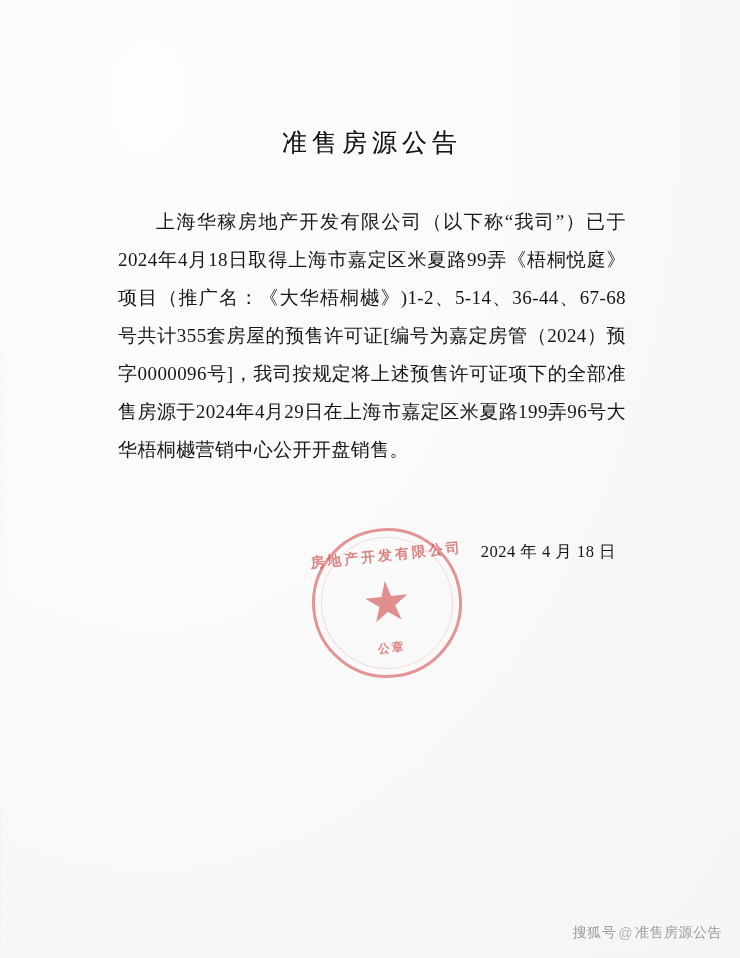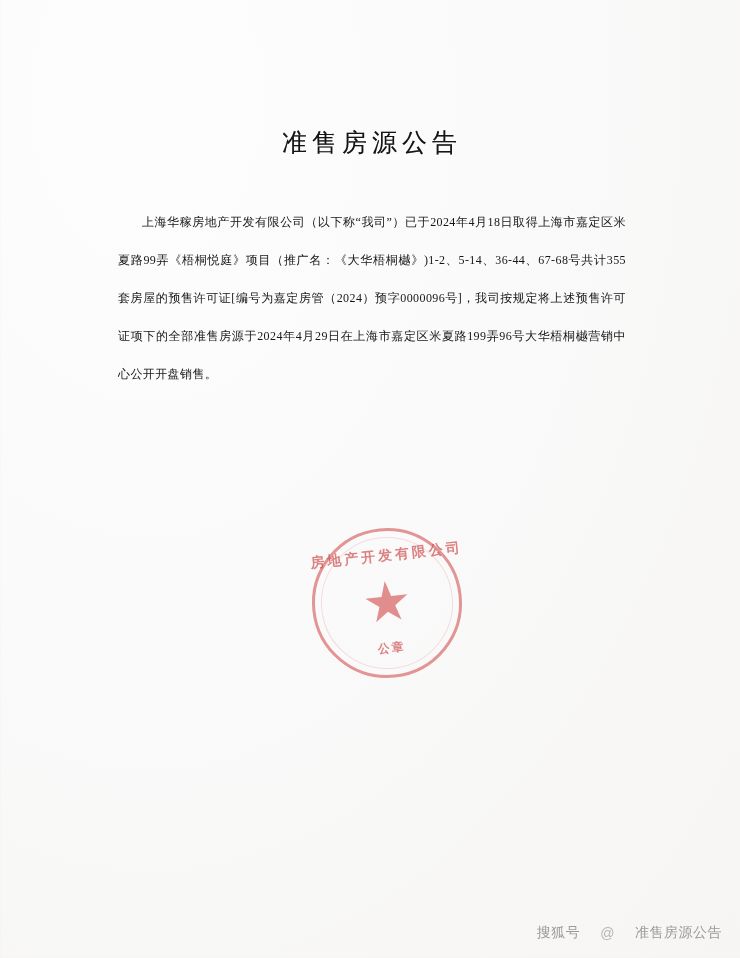--- a/index.html
+++ b/index.html
@@ -46,21 +46,21 @@
     font-size: 25px;
     font-weight: normal;
     letter-spacing: 5px;
     color: #151515;
     font-family: "DejaVu Serif", "Liberation Serif", serif;
     margin: 0 0 44px 0;
     text-shadow: 0 0 0.6px rgba(0,0,0,.35);
   }
 
   .para {
-    font-size: 12px;
+    font-size: 19px;
     line-height: 38px;
     text-align: justify;
     text-justify: inter-ideograph;
     text-indent: 2em;
     margin: 0 0 6px 0;
     color: #161616;
     letter-spacing: 0.4px;
   }
 
   .sign-block {
@@ -124,37 +124,38 @@
   .credit {
     position: absolute;
     right: 18px;
     bottom: 16px;
     font-size: 14px;
     color: #8c8c8c;
     font-family: "Liberation Sans", sans-serif;
     letter-spacing: .5px;
     display: flex;
     align-items: center;
-    gap: 20px;
+    gap: 2px;
   }
   .credit .credit-main { color: #9a9a9a; }
   .credit .credit-sep { color: #b5b5b5; }
 </style>
 </head>
 <body>
 
 <div class="page">
   <div class="scan-noise"></div>
 
   <div class="doc-body">
     <h1 class="doc-title">准售房源公告</h1>
 
     <p class="para">上海华稼房地产开发有限公司（以下称“我司”）已于2024年4月18日取得上海市嘉定区米夏路99弄《梧桐悦庭》项目（推广名：《大华梧桐樾》)1-2、5-14、36-44、67-68号共计355套房屋的预售许可证[编号为嘉定房管（2024）预字0000096号]，我司按规定将上述预售许可证项下的全部准售房源于2024年4月29日在上海市嘉定区米夏路199弄96号大华梧桐樾营销中心公开开盘销售。</p>
 
     <div class="sign-block">
+      <span class="sign-date">2024 年 4 月 18 日</span>
     </div>
   </div>
 
   <div class="seal">
     <div class="seal-text-top">房地产开发有限公司</div>
     <div class="seal-star"></div>
     <div class="seal-text-bottom">公章</div>
   </div>
 
   <div class="credit">

